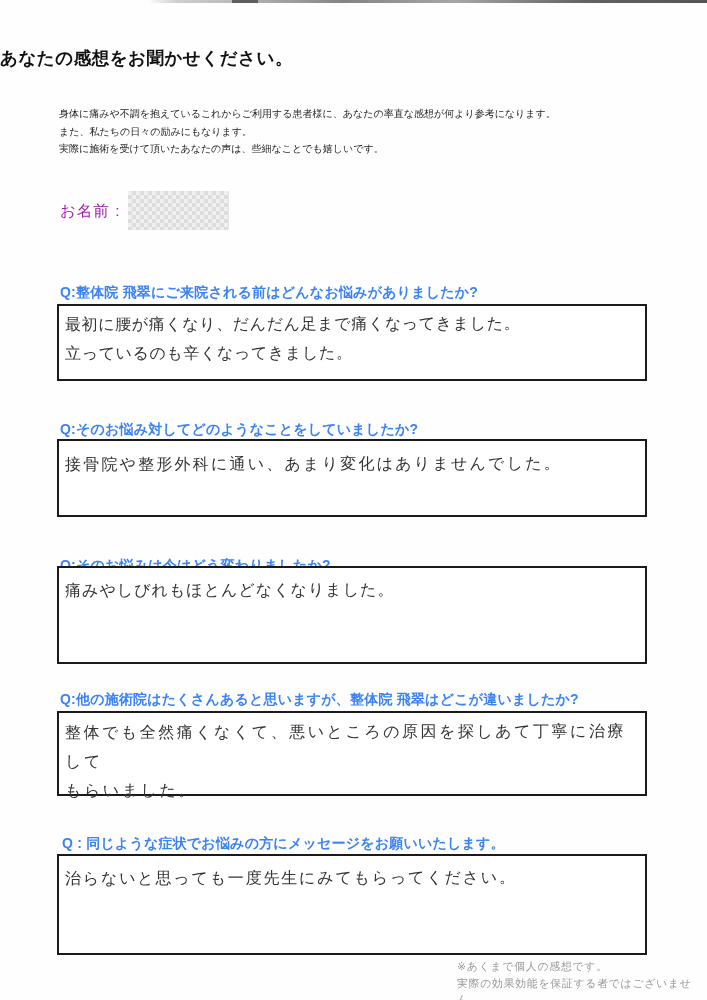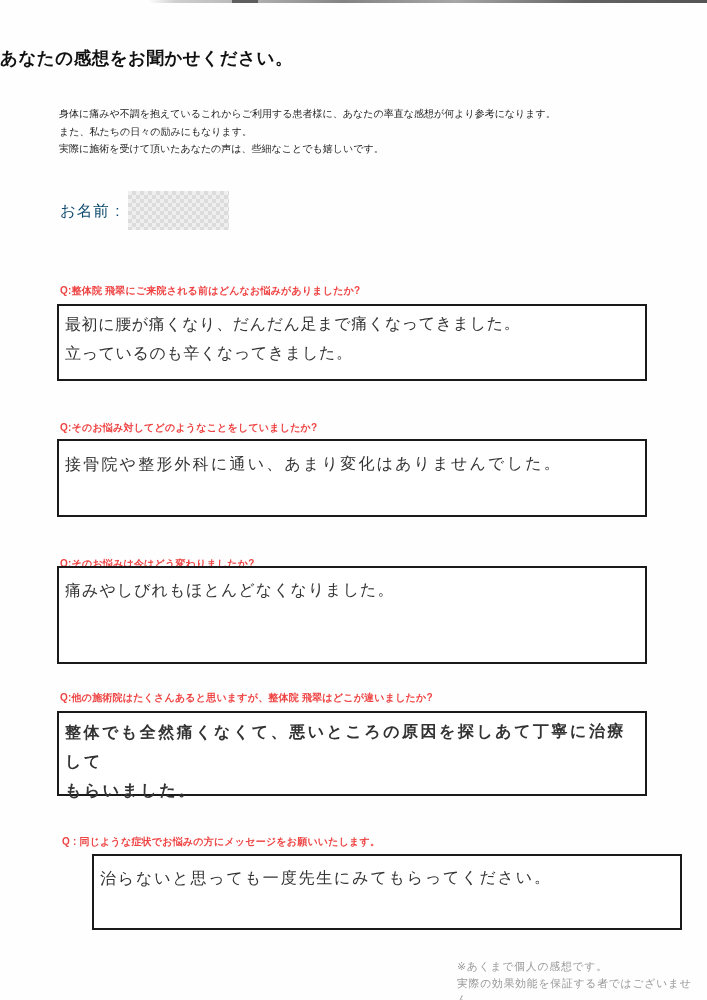--- a/index.html
+++ b/index.html
@@ -37,53 +37,53 @@
     font-size:17.5px;font-weight:bold;letter-spacing:.5px;
     color:#111;
   }
   .intro{
     position:absolute;top:105px;left:59px;width:600px;
     font-size:10px;line-height:17.5px;color:#1d1d1d;
   }
   .intro span{display:block;}
   .name-row-label{
     position:absolute;top:201px;left:60px;
-    font-size:15.5px;color:#0c4a6e;letter-spacing:1px;
+    font-size:15.5px;color:#a21caf;letter-spacing:1px;
   }
   .name-blur{
     position:absolute;top:191px;left:128px;width:101px;height:39px;
     background-image:
       linear-gradient(45deg,#dcdcdc 25%,transparent 25%,transparent 75%,#dcdcdc 75%),
       linear-gradient(45deg,#dcdcdc 25%,#efefef 25%,#efefef 75%,#dcdcdc 75%);
     background-size:8px 8px;
     background-position:0 0,4px 4px;
     filter:blur(.6px);
   }
   .q-label{
     position:absolute;left:60px;
-    font-size:10px;font-weight:bold;color:#ef4444;
+    font-size:14px;font-weight:bold;color:#3b82f6;
     letter-spacing:.2px;white-space:nowrap;
   }
   .q-box{
     position:absolute;left:57px;width:590px;
     box-sizing:border-box;
     border:2px solid #1a1a1a;
     background:#fff;
   }
   .answer{
     font-family:"DejaVu Sans",sans-serif;
     font-size:16px;color:#333;
     transform:rotate(-0.15deg);
   }
   .answer span{display:block;line-height:29px;}
   .lbl1{top:284px;} .box1{top:304px;height:77px;padding:3px 6px 4px 6px;}
   .lbl2{top:421px;} .box2{top:439px;height:78px;padding:8px 6px 0 6px;}
   .lbl3{top:557px;} .box3{top:566px;height:98px;padding:7px 23px 0 6px;}
-  .lbl4{top:691px;} .box4{top:711px;height:85px;padding:4px 6px 0 6px;font-weight:bold;}
-  .lbl5{top:835px;left:62px;} .box5{top:854px;height:76px;padding:7px 6px 0 6px;margin-left:35px;}
+  .lbl4{top:691px;} .box4{top:711px;height:85px;padding:4px 6px 0 6px;}
+  .lbl5{top:835px;left:62px;} .box5{top:854px;height:101px;padding:7px 6px 0 6px;}
   .ls1{letter-spacing:.6px;}
   .ls2{letter-spacing:2.2px;}
   .ls3{letter-spacing:1px;}
   .ls4{letter-spacing:2.5px;}
   .ls5{letter-spacing:1.8px;}
   .footer{
     position:absolute;top:958px;left:457px;
     font-size:10.8px;line-height:16.5px;
     color:#989898;letter-spacing:.8px;
   }

